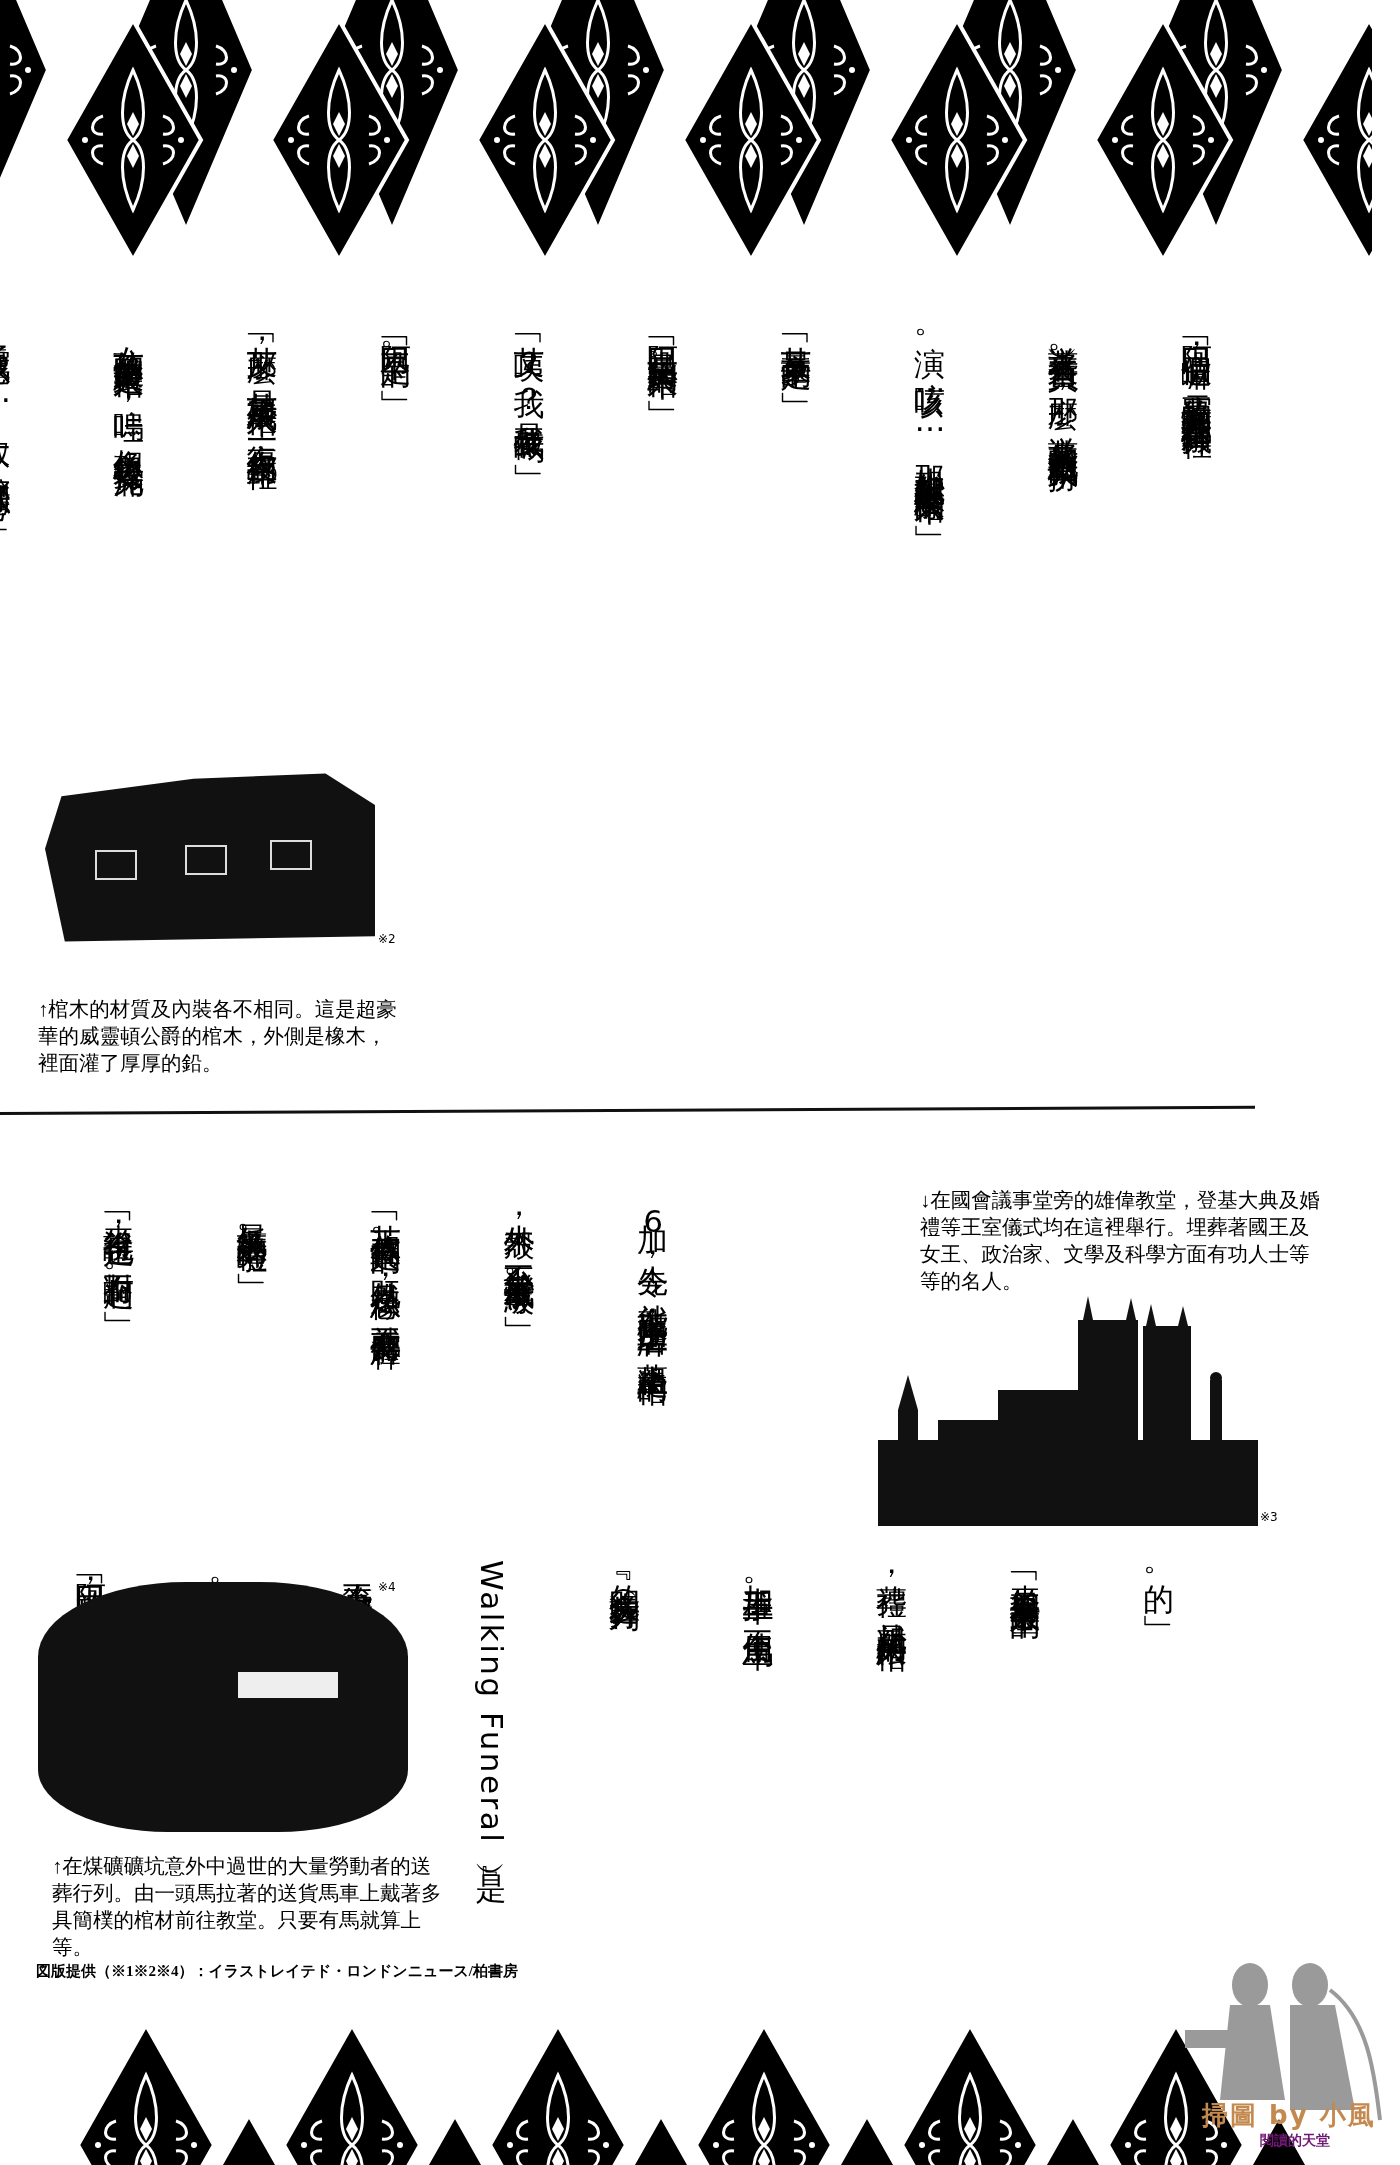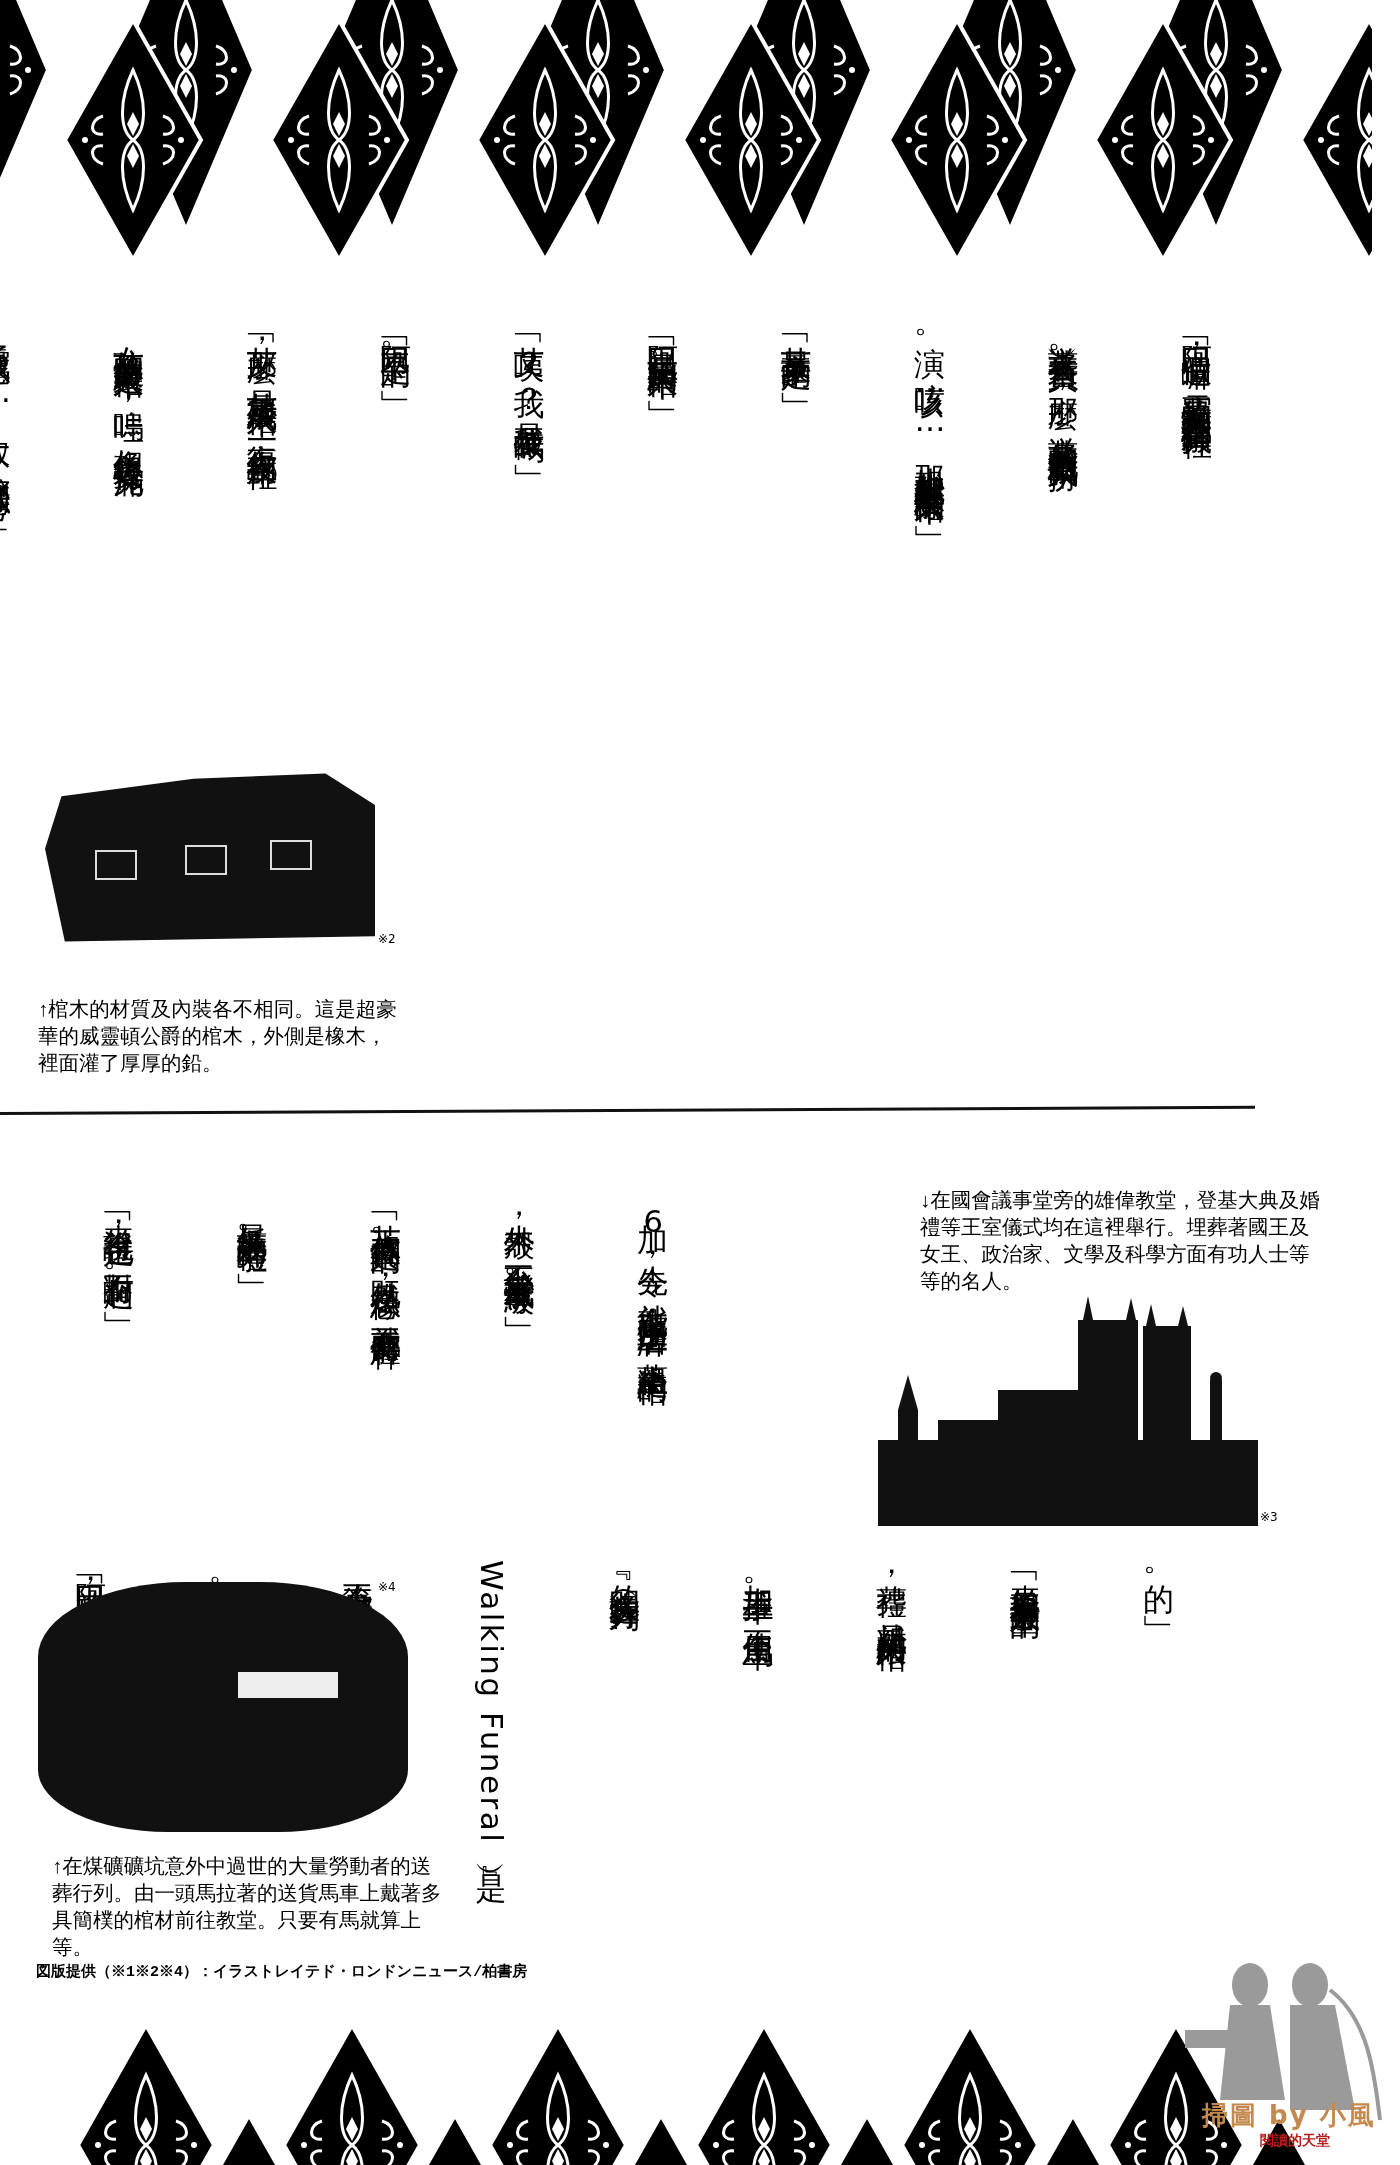--- a/index.html
+++ b/index.html
@@ -16,39 +16,39 @@
                font-size: 31px; line-height: 44.5px; letter-spacing: 2.5px; white-space: pre; }
   .textblock .col { display: block; }
   .upper { top: 322px; right: 92px; height: 760px; }
   .lower-a { right: 130px; top: 1560px; }
   .lower-b { right: 636px; top: 1200px; }
 
   .caption { position: absolute; font-size: 20.5px; line-height: 27px; font-family: Liberation Sans, sans-serif; }
   .cap1 { left: 38px; top: 995px; width: 360px; }
   .cap2 { left: 920px; top: 1186px; width: 400px; }
   .cap3 { left: 32px; top: 1852px; width: 390px; margin-left: 20px; }
-  .credit { position: absolute; left: 36px; top: 1962px; font-size: 15px; font-weight: bold; font-family: Liberation Mono, monospace; }
+  .credit { position: absolute; left: 36px; top: 1962px; font-size: 15px; font-weight: bold; font-family: Liberation Serif, serif; }
 
   .illus { position: absolute; background: #111; }
   .illus-coffin { left: 45px; top: 770px; width: 330px; height: 175px;
                   clip-path: polygon(5% 15%, 45% 5%, 85% 2%, 100% 20%, 100% 95%, 6% 98%, 0 45%); }
   .illus-coffin .panel { position: absolute; border: 2px solid #ddd; width: 38px; height: 26px; }
   .illus-abbey { left: 878px; top: 1290px; width: 380px; height: 236px;
                  background: transparent; }
   .illus-mine { left: 38px; top: 1582px; width: 370px; height: 250px;
                 border-radius: 40% 40% 35% 35% / 30% 30% 25% 25%; }
   .illus-mine .sign { position: absolute; left: 200px; top: 90px; width: 100px; height: 26px; background: #eee; }
   .fnote { position: absolute; font-size: 12px; font-family: "DejaVu Sans", sans-serif; }
 
   .divider { position: absolute; left: 0; top: 1112px; width: 1255px; height: 0;
              border-top: 3px solid #111; transform: rotate(-0.28deg); transform-origin: left; }
 
   .watermark { position: absolute; left: 1160px; top: 1910px; width: 240px; height: 255px; }
   .wm-text { position: absolute; left: 42px; top: 188px; font-size: 26px; font-weight: bold; color: #c4894e; letter-spacing: 2px; }
-  .wm-sub { position: absolute; left: 100px; top: 222px; font-size: 14px; font-weight: bold; color: #b91c1c; }
+  .wm-sub { position: absolute; left: 100px; top: 222px; font-size: 14px; font-weight: bold; color: #701a75; }
 </style>
 </head>
 <body>
 
 <div class="band band-top">
   <svg width="1372" height="262" viewBox="0 0 1372 262">
     <defs>
       <g id="motif">
         <path d="M0,-70 C-14,-40 -14,-10 0,0 C14,-10 14,-40 0,-70 Z" fill="none" stroke="#fff" stroke-width="3"></path>
         <path d="M0,70 C-14,40 -14,10 0,0 C14,10 14,40 0,70 Z" fill="none" stroke="#fff" stroke-width="3"></path>

